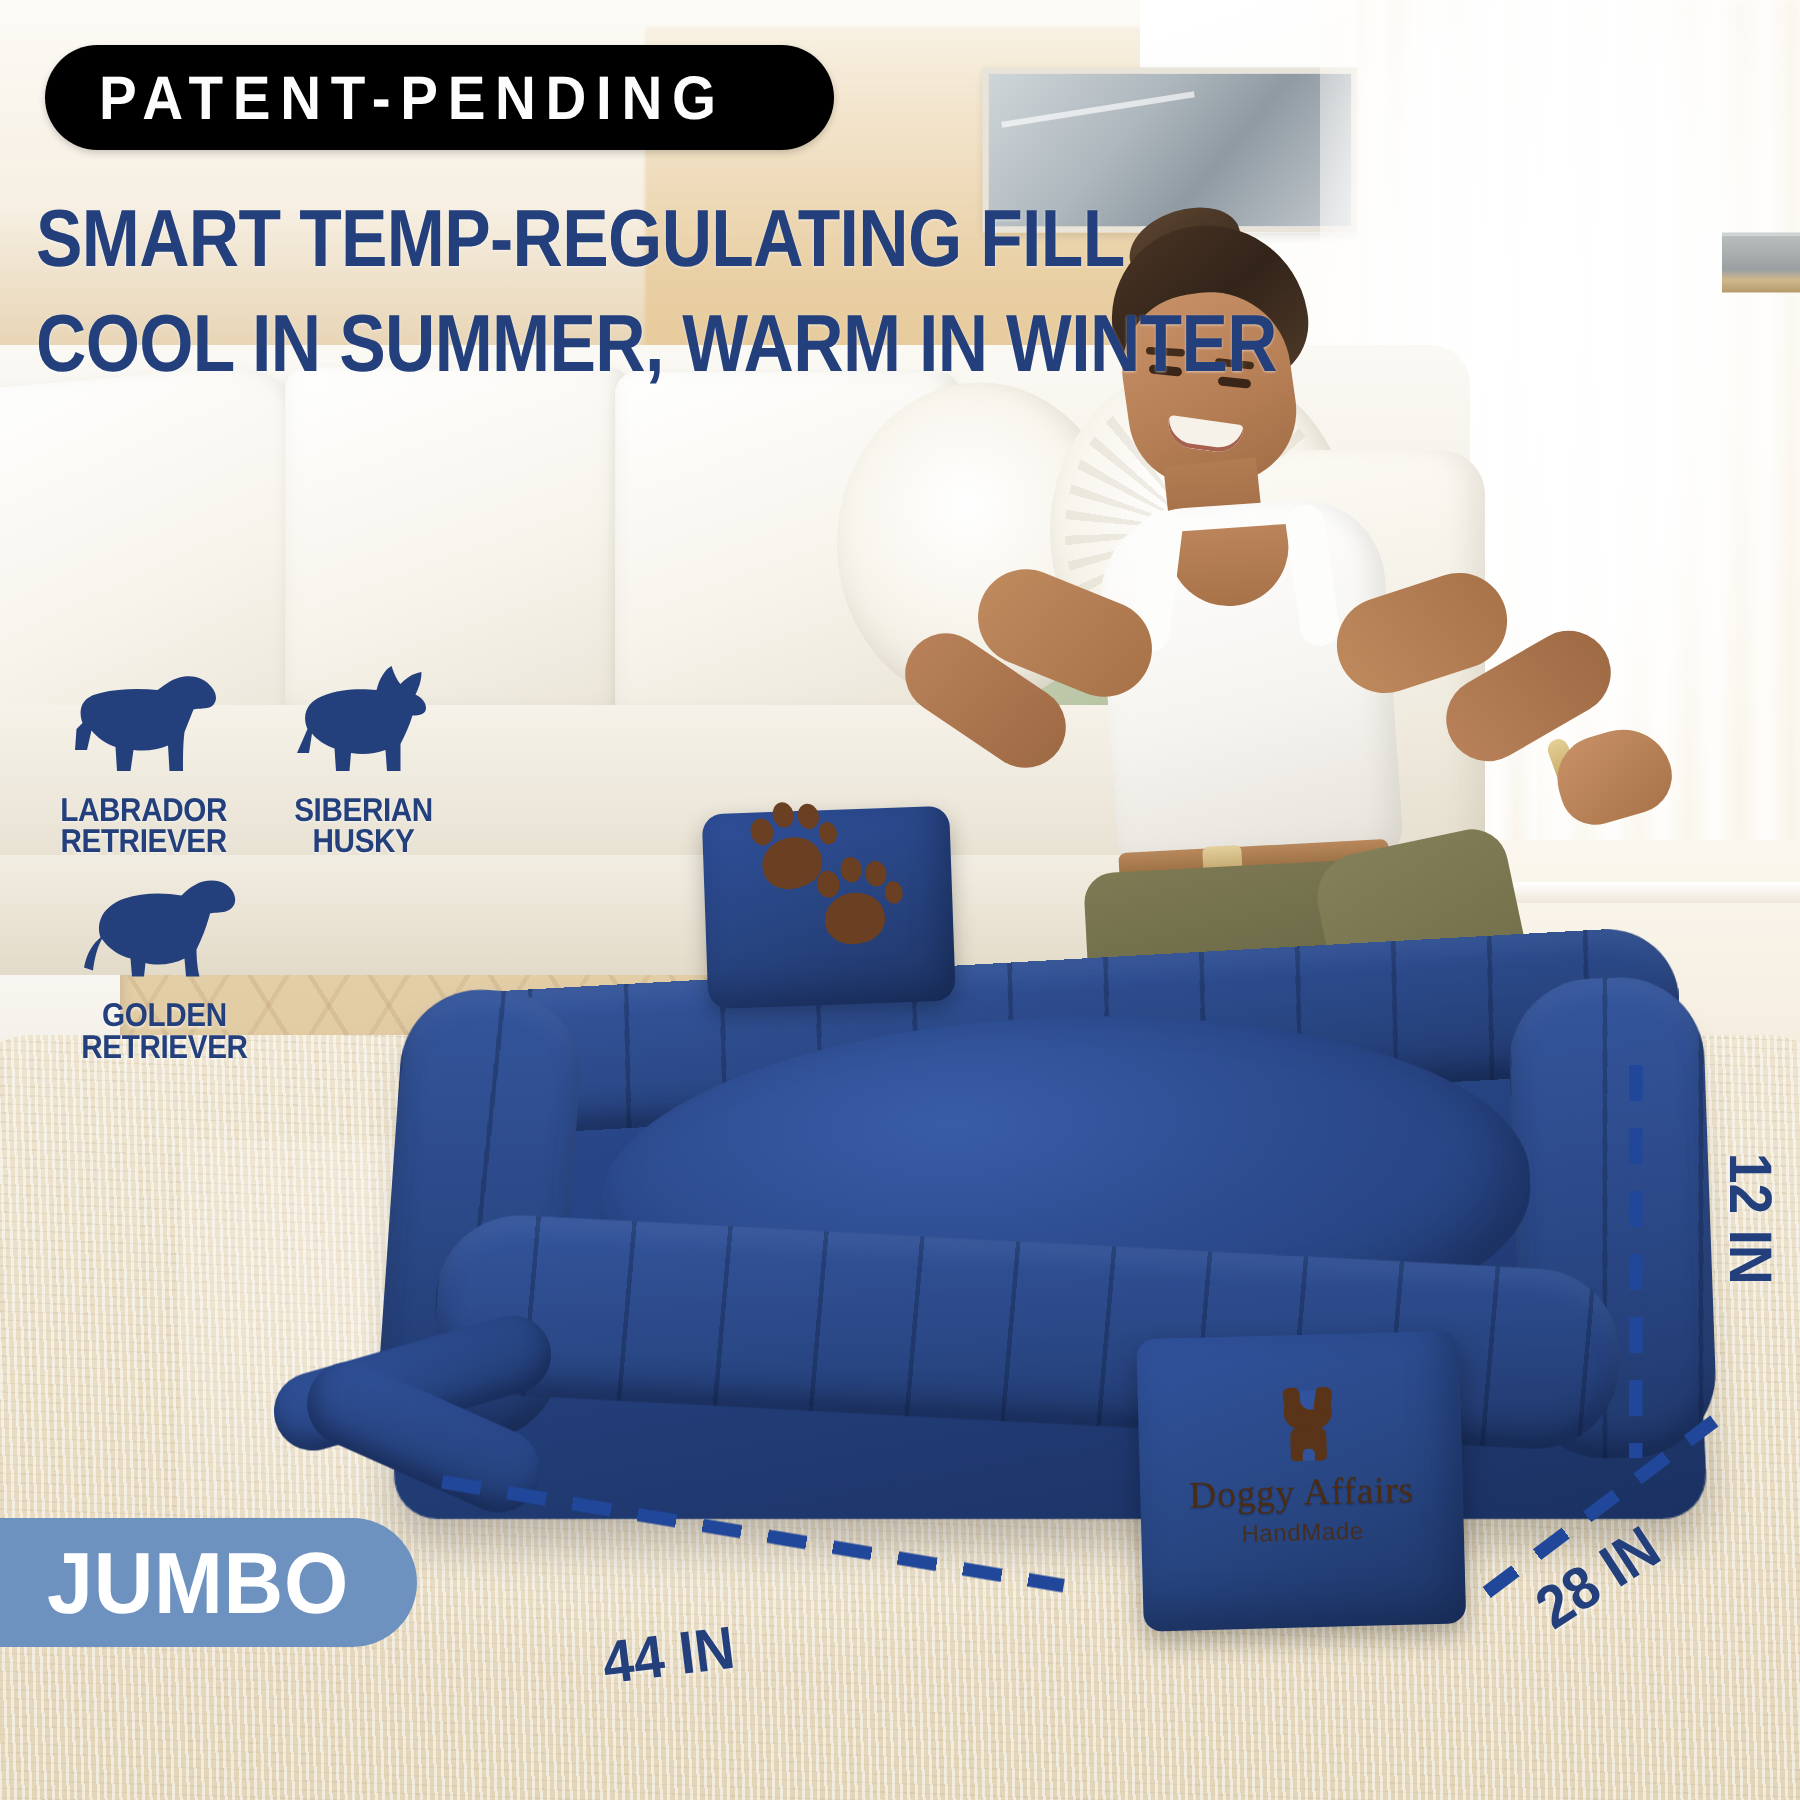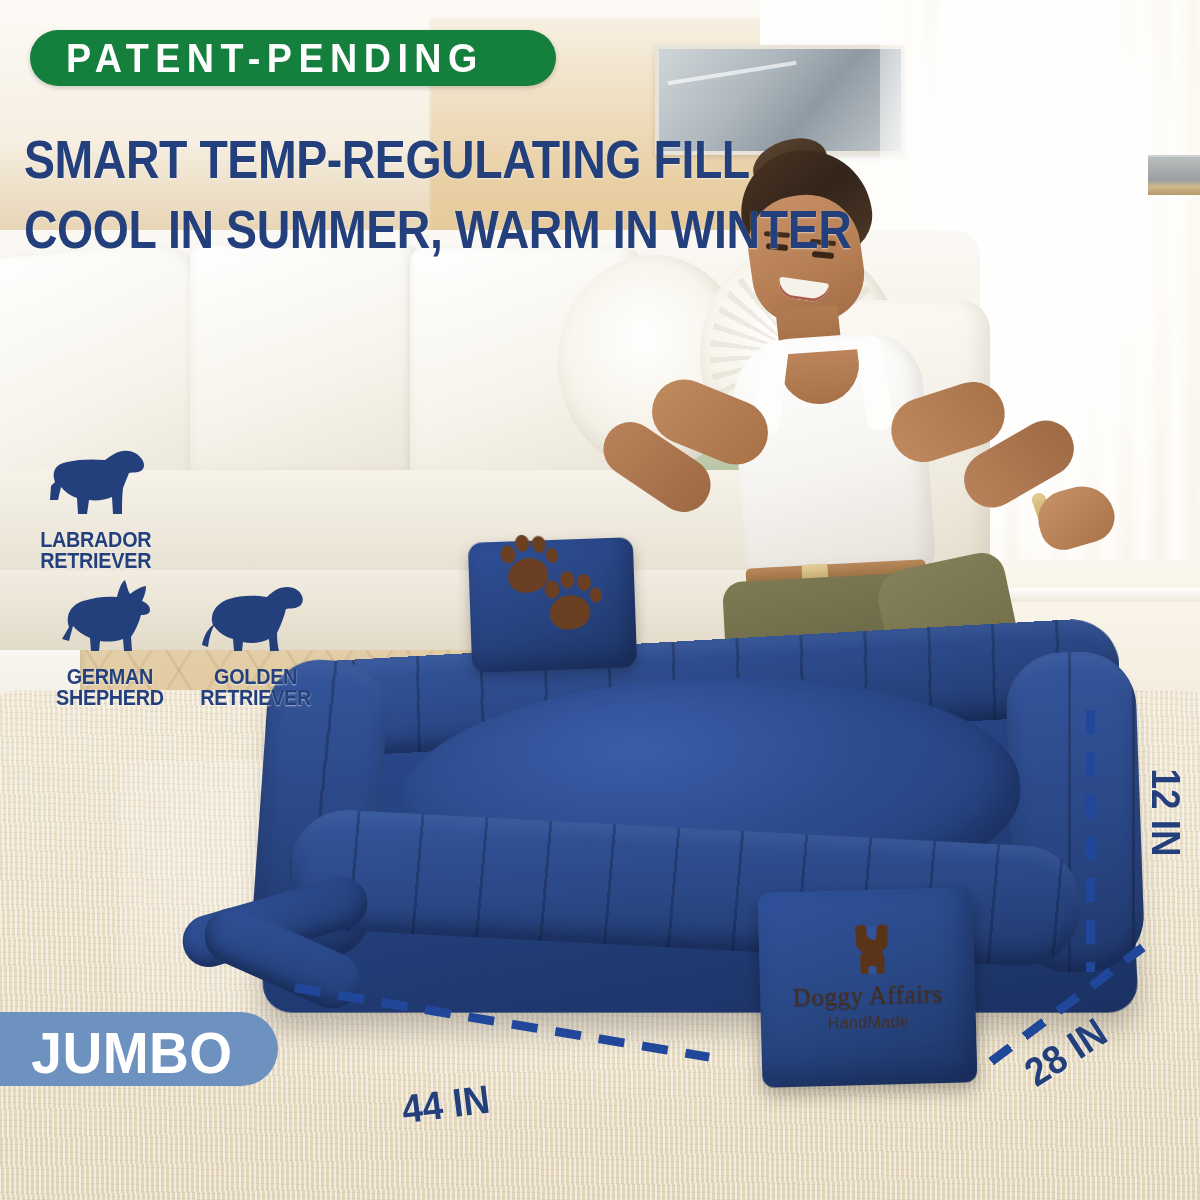--- a/index.html
+++ b/index.html
@@ -338,23 +338,23 @@
   .brand-name {
     position:absolute; left:0; top:92px; width:215px; text-align:center;
     font-family:"Liberation Serif", serif; font-size:25px; color:#4a2c14;
     letter-spacing:.5px; text-shadow:0 1px 1px rgba(0,0,0,.22);
   }
   .brand-sub {
     position:absolute; left:0; top:124px; width:215px; text-align:center;
     font-size:16px; color:#4a2c14; letter-spacing:.4px; opacity:.88;
   }
   .badge-patent {
-    position:absolute; left:30px; top:30px; height:56px;
+    position:absolute; left:30px; top:30px; height:70px;
     padding:0 36px; display:flex; align-items:center;
-    background:#15803d; border-radius:38px;
+    background:#000000; border-radius:38px;
     box-shadow:0 2px 5px rgba(0,0,0,.18);
   }
   .badge-patent span {
     color:#fdfdfd; font-size:41px; font-weight:bold; letter-spacing:7px;
     font-family:"Liberation Sans Narrow","Liberation Sans", sans-serif;
     transform:scaleX(.92); transform-origin:left center; white-space:nowrap;
   }
   .headline {
     position:absolute; left:24px; font-weight:bold; color:#24407c;
     font-family:"Liberation Sans Narrow","Liberation Sans", sans-serif;
@@ -375,22 +375,22 @@
   .breed-label {
     margin-top:3px; text-align:center; color:#24407c; font-weight:bold;
     font-size:22px; line-height:21px; letter-spacing:-.3px;
     font-family:"Liberation Sans Narrow","Liberation Sans", sans-serif;
     transform:scaleX(.9);
     text-shadow:0 1px 2px rgba(255,255,255,.6);
   }
   .breed-row.row2 { margin-top:8px; margin-left:14px; }
 
   .badge-size {
-    position:absolute; left:0; top:1012px; height:74px;
-    padding:0 40px 0 26px; display:flex; align-items:flex-end;
+    position:absolute; left:0; top:1012px; height:86px;
+    padding:0 40px 0 26px; display:flex; align-items:center;
     background:#6e92bf; border-radius:0 46px 46px 0;
   }
   .badge-size span {
     color:#ffffff; font-size:58px; font-weight:bold; letter-spacing:.5px;
     font-family:"Liberation Sans Narrow","Liberation Sans", sans-serif;
     transform:scaleX(.95); white-space:nowrap;
   }
 
   .dim-label {
     position:absolute; color:#24407c; font-weight:bold; font-size:40px;
@@ -540,38 +540,38 @@
             C90 8 96 11 100 16 C104 21 104 26 100 29 C96 31 92 30 88 31 C86 36 84 41 82 46
             C81 54 81 62 81 72 L72 72 L71 55 C64 58 56 59 48 58 L46 72 L37 72 L36 56
             C30 54 24 50 20 45 L17 58 L9 58 L10 44 Z"></path>
         </svg>
         <div class="breed-label">
           <div>LABRADOR</div>
           <div>RETRIEVER</div>
         </div>
       </div>
 
-
-
-    </div>
-
-    <div class="breed-row row2">
-
       <div class="breed">
         <svg width="110" height="84" viewBox="0 0 110 84">
-          <path fill="#24407c" d="M14 48 C10 36 16 26 28 22 C40 18 52 17 62 18
-            C64 10 66 4 70 1 C72 7 73 12 75 15 C80 11 85 8 91 7 C91 13 89 18 87 22
-            C92 24 95 27 95 31 C95 35 91 36 86 36 C84 44 80 52 76 58 L77 72 L69 72 L68 60
-            C60 63 52 63 45 62 L44 72 L36 72 L35 59 C28 56 22 52 18 47 L14 62 L7 60 Z"></path>
+          <path fill="#24407c" d="M18 44 C14 34 18 26 28 22 C40 17 54 17 64 18
+            C66 10 70 4 74 2 C76 8 78 12 80 14 C84 10 88 7 94 6 C94 12 92 17 90 21
+            C94 23 97 26 97 30 C97 34 93 35 88 35 C86 42 83 48 80 54 L80 72 L71 72 L70 58
+            C62 61 54 61 47 60 L46 72 L37 72 L36 57 C30 55 24 51 21 47 L19 60 L11 60 Z"></path>
         </svg>
         <div class="breed-label">
-          <div>GERMAN</div>
-          <div>SHEPHERD</div>
+          <div>SIBERIAN</div>
+          <div>HUSKY</div>
         </div>
       </div>
+
+
+    </div>
+
+    <div class="breed-row row2">
+
 
       <div class="breed">
         <svg width="110" height="84" viewBox="0 0 110 84">
           <path fill="#24407c" d="M12 46 C8 34 16 24 28 20 C40 16 54 16 66 18
             C72 12 78 8 86 8 C94 8 99 12 101 17 C103 22 101 26 97 28 C93 30 89 29 85 30
             C83 38 80 46 76 54 C76 62 77 68 78 72 L69 72 L68 60 C60 64 50 65 42 63
             L41 72 L33 72 L32 60 C24 58 17 53 13 47 C10 52 8 60 7 68 L1 66 C3 56 7 50 12 46 Z"></path>
         </svg>
         <div class="breed-label">
           <div>GOLDEN</div>

